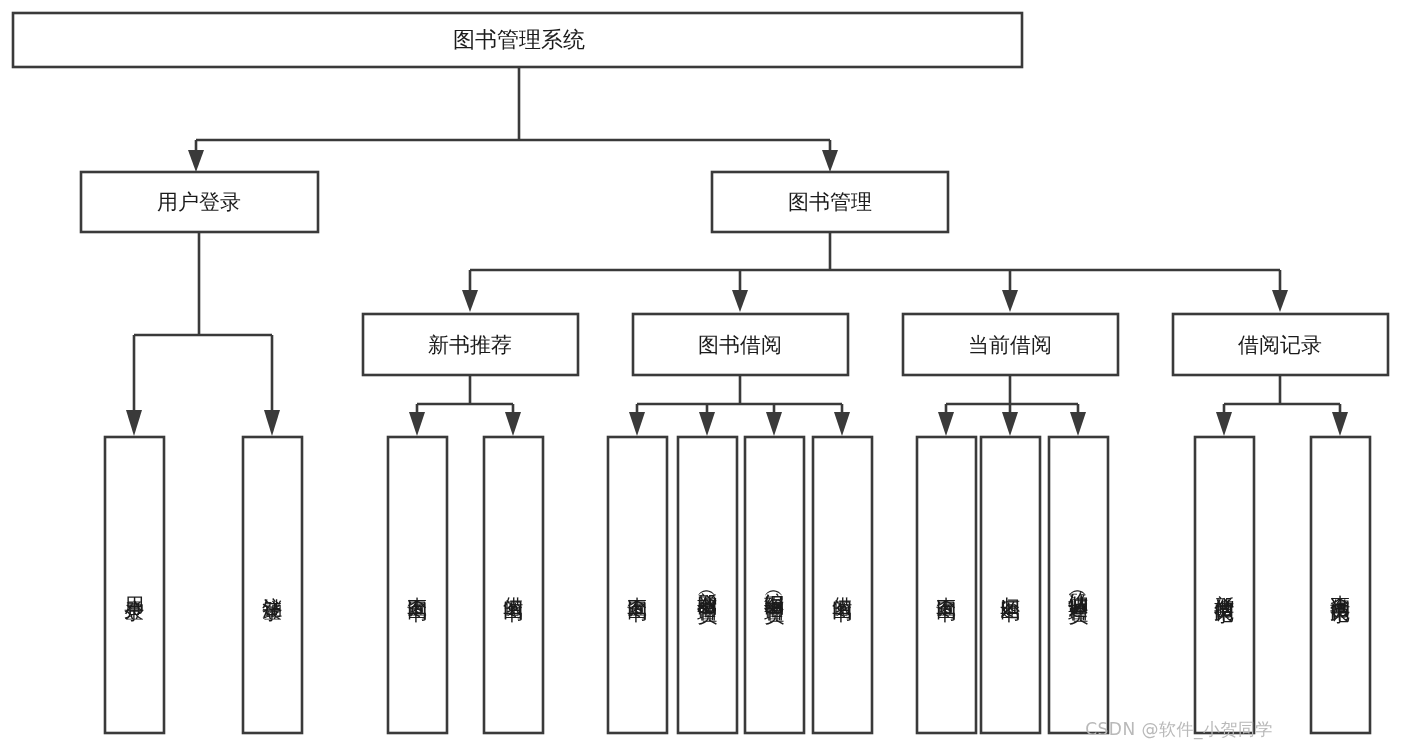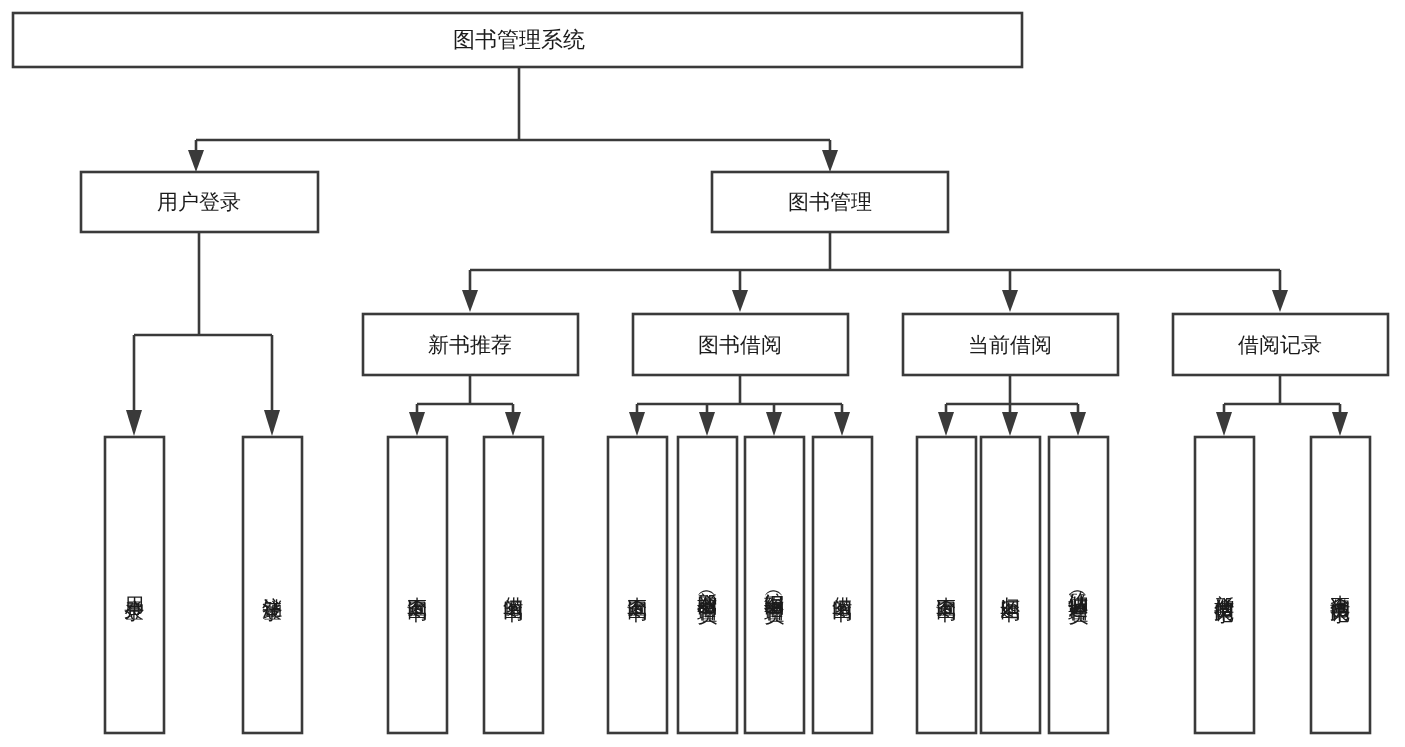--- a/index.html
+++ b/index.html
@@ -212,14 +212,15 @@
   <div class="vlabel" style="left:745px; top:437px; width:59px; height:296px;">编辑图书（管理员）</div>
   <div class="vlabel" style="left:813px; top:437px; width:59px; height:296px;">借阅图书</div>
 
   <div class="vlabel" style="left:917px; top:437px; width:59px; height:296px;">查询图书</div>
   <div class="vlabel" style="left:981px; top:437px; width:59px; height:296px;">归还图书</div>
   <div class="vlabel" style="left:1049px; top:437px; width:59px; height:296px;">确认归还（管理员）</div>
 
   <div class="vlabel" style="left:1195px; top:437px; width:59px; height:296px;">新增借阅记录</div>
   <div class="vlabel" style="left:1311px; top:437px; width:59px; height:296px;">查询借阅记录</div>
 
+  <div class="watermark">CSDN @软件_小贺同学</div>
 
 </div>
 
 </body></html>

